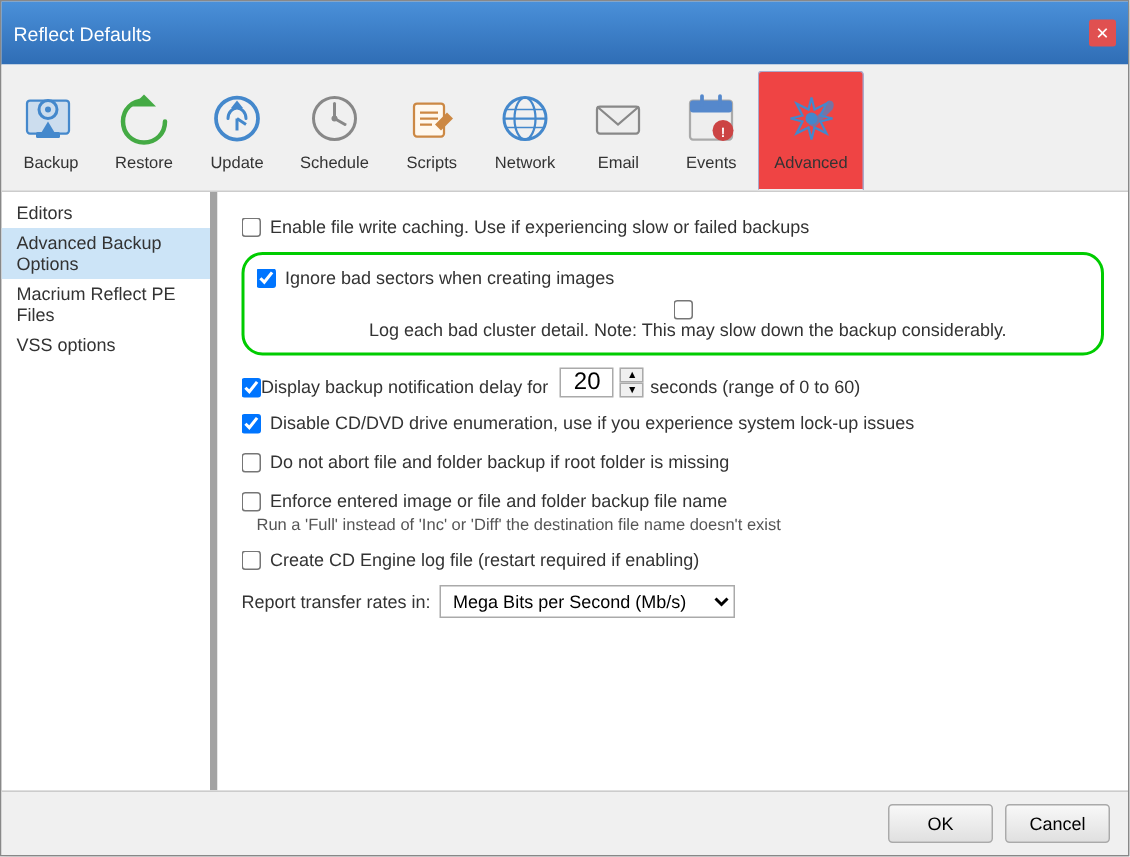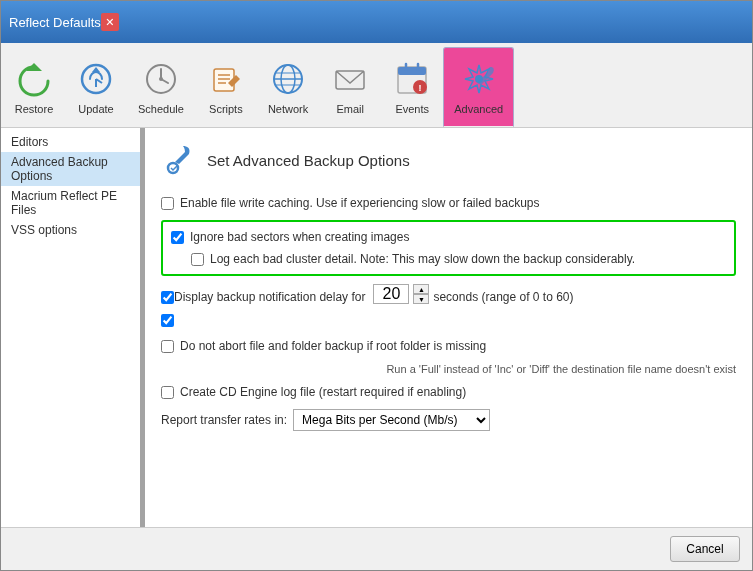--- a/index.html
+++ b/index.html
@@ -21,20 +21,21 @@
       border: 1px solid #888;
       display: flex;
       flex-direction: column;
       box-shadow: 2px 2px 8px rgba(0,0,0,0.4);
     }
     .title-bar {
       background: linear-gradient(to bottom, #4a90d9, #2f6db5);
       color: white;
       display: flex;
       align-items: center;
+      justify-content: space-between;
       padding: 21px 8px;
       height: 28px;
       flex-shrink: 0;
     }
     .title-bar-title {
       font-size: 13px;
       font-weight: normal;
     }
     .title-bar-close {
       background: #e05050;
@@ -63,21 +64,21 @@
       align-items: center;
       justify-content: center;
       padding: 4px 10px;
       cursor: pointer;
       border: 1px solid transparent;
       border-radius: 3px 3px 0 0;
       min-width: 60px;
       height: 80px;
     }
     .toolbar-item.active {
-      background: #ec4899;
+      background: #ef4444;
       border: 1px solid #aac;
       border-bottom: 1px solid #f0f0f0;
     }
     .toolbar-icon {
       width: 40px;
       height: 40px;
       margin-bottom: 4px;
     }
     .toolbar-label {
       font-size: 11px;
@@ -133,27 +134,28 @@
     .option-row input[type=checkbox] {
       margin-right: 6px;
       cursor: pointer;
     }
     .option-label {
       font-size: 12px;
       color: #333;
     }
     .highlight-box {
       border: 2.5px solid #00cc00;
-      border-radius: 3px;
+      border-radius: 14px;
       padding: 6px 8px;
       margin-bottom: 8px;
     }
     .sub-option {
       margin-left: 20px;
       margin-top: 4px;
+      flex-direction: column;
     }
     .spinner-row {
       display: flex;
       align-items: flex-end;
       margin-bottom: 8px;
     }
     .spinner-input {
       width: 36px;
       height: 20px;
       border: 1px solid #aaa;
@@ -176,21 +178,20 @@
       align-items: center;
       justify-content: center;
       font-size: 7px;
       line-height: 1;
     }
     .enforce-text {
       font-size: 11px;
       color: #555;
       margin-left: 10px;
       margin-top: 1px;
-      text-align: right;
     }
     .dropdown-row {
       display: flex;
       align-items: center;
       margin-bottom: 8px;
     }
     .dropdown-row select {
       margin-left: 6px;
       height: 22px;
       font-size: 12px;
@@ -225,20 +226,30 @@
 
 <div class="window">
 
   <div class="title-bar">
     <span class="title-bar-title">Reflect Defaults</span>
     <button class="title-bar-close">✕</button>
   </div>
 
   <div class="toolbar">
 
+    <div class="toolbar-item">
+      <svg class="toolbar-icon" viewBox="0 0 40 40">
+        <rect x="4" y="8" width="28" height="22" rx="2" fill="#cde" stroke="#4488cc" stroke-width="1.5"></rect>
+        <ellipse cx="18" cy="14" rx="6" ry="6" fill="none" stroke="#4488cc" stroke-width="2"></ellipse>
+        <circle cx="18" cy="14" r="2" fill="#4488cc"></circle>
+        <path d="M12 32 L18 22 L24 32" fill="#4488cc"></path>
+        <rect x="10" y="29" width="16" height="4" rx="1" fill="#4488cc"></rect>
+      </svg>
+      <span class="toolbar-label">Backup</span>
+    </div>
 
     <div class="toolbar-item">
       <svg class="toolbar-icon" viewBox="0 0 40 40">
         <path d="M20 8 C12 8 6 14 6 22 C6 30 12 36 20 36 C28 36 34 30 34 22" fill="none" stroke="#44aa44" stroke-width="3" stroke-linecap="round"></path>
         <polygon points="20,4 28,12 12,12" fill="#44aa44"></polygon>
       </svg>
       <span class="toolbar-label">Restore</span>
     </div>
 
     <div class="toolbar-item">
@@ -328,28 +339,20 @@
       <div class="sidebar-item">
         <span>Macrium Reflect PE Files</span>
       </div>
       <div class="sidebar-item">
         <span>VSS options</span>
       </div>
     </div>
 
     <div class="main-panel">
 
-      <div class="panel-header">
-        <svg class="panel-header-icon" viewBox="0 0 36 36">
-          <path d="M22 4 C26 4 30 6 28 12 L18 22 L14 20 L24 10 C24 6 22 4 22 4Z" fill="#4488cc"></path>
-          <circle cx="12" cy="26" r="5" fill="none" stroke="#4488cc" stroke-width="2.5"></circle>
-          <path d="M10 26 L12 28 L16 24" fill="none" stroke="#4488cc" stroke-width="1.5"></path>
-        </svg>
-        <span class="panel-title">Set Advanced Backup Options</span>
-      </div>
 
       <div class="option-row">
         <input type="checkbox" id="opt-fwc" style="">
         <label for="opt-fwc" class="option-label">Enable file write caching. Use if experiencing slow or failed backups</label>
       </div>
 
       <div class="highlight-box">
         <div class="option-row" style="margin-bottom:0;">
           <input type="checkbox" id="opt-ibs" checked="" style="">
           <label for="opt-ibs" class="option-label">Ignore bad sectors when creating images</label>
@@ -366,28 +369,33 @@
         <input type="text" class="spinner-input" value="20" style="">
         <div class="spinner-arrows">
           <button class="spinner-up">▲</button>
           <button class="spinner-down">▼</button>
         </div>
         <span class="option-label" style="margin-left:4px;">seconds (range of 0 to 60)</span>
       </div>
 
       <div class="option-row">
         <input type="checkbox" id="opt-dcd" checked="" style="">
+        <label for="opt-dcd" class="option-label">Disable CD/DVD drive enumeration, use if you experience system lock-up issues</label>
       </div>
 
       <div class="option-row">
         <input type="checkbox" id="opt-dna" style="">
         <label for="opt-dna" class="option-label">Do not abort file and folder backup if root folder is missing</label>
       </div>
 
       <div style="margin-bottom:8px;">
+        <div class="option-row" style="margin-bottom:1px;">
+          <input type="checkbox" id="opt-ei" style="">
+          <label for="opt-ei" class="option-label">Enforce entered image or file and folder backup file name</label>
+        </div>
         <div class="enforce-text">Run a 'Full' instead of 'Inc' or 'Diff' the destination file name doesn't exist</div>
       </div>
 
       <div class="option-row">
         <input type="checkbox" id="opt-ccl" style="">
         <label for="opt-ccl" class="option-label">Create CD Engine log file (restart required if enabling)</label>
       </div>
 
       <div class="dropdown-row">
         <span class="option-label">Report transfer rates in:</span>
@@ -395,15 +403,16 @@
           <option>Mega Bits per Second (Mb/s)</option>
           <option>Kilo Bits per Second (Kb/s)</option>
           <option>Mega Bytes per Second (MB/s)</option>
         </select>
       </div>
 
     </div>
   </div>
 
   <div class="footer">
+    <button class="btn">OK</button>
     <button class="btn">Cancel</button>
   </div>
 </div>
 
 </body></html>

